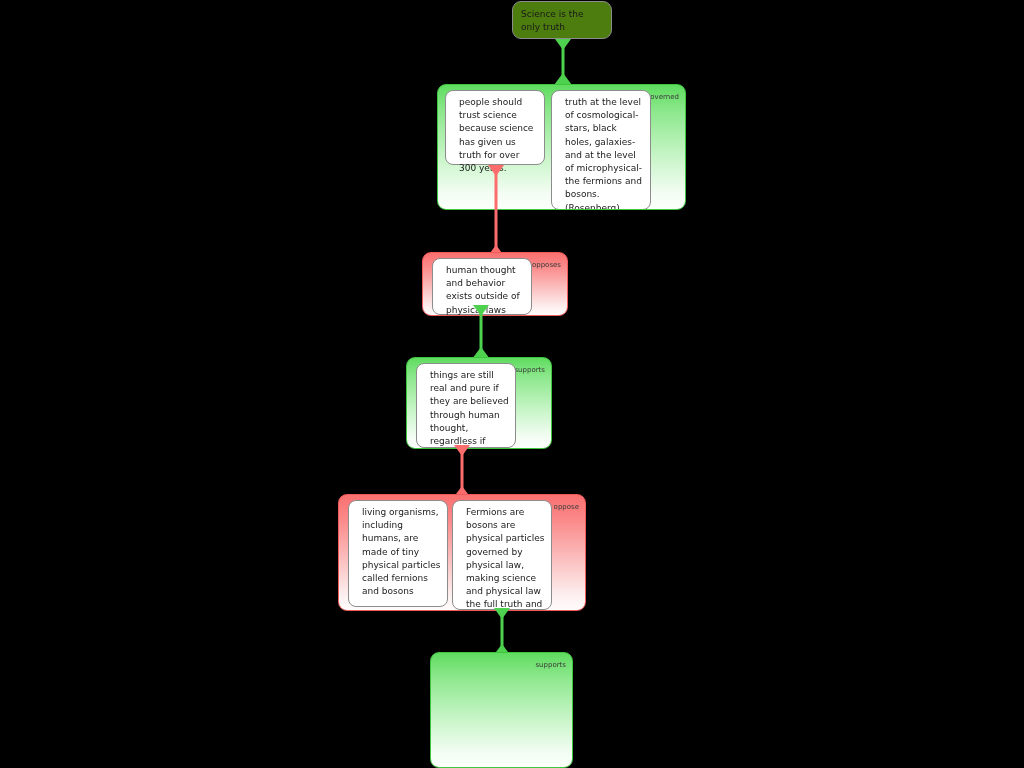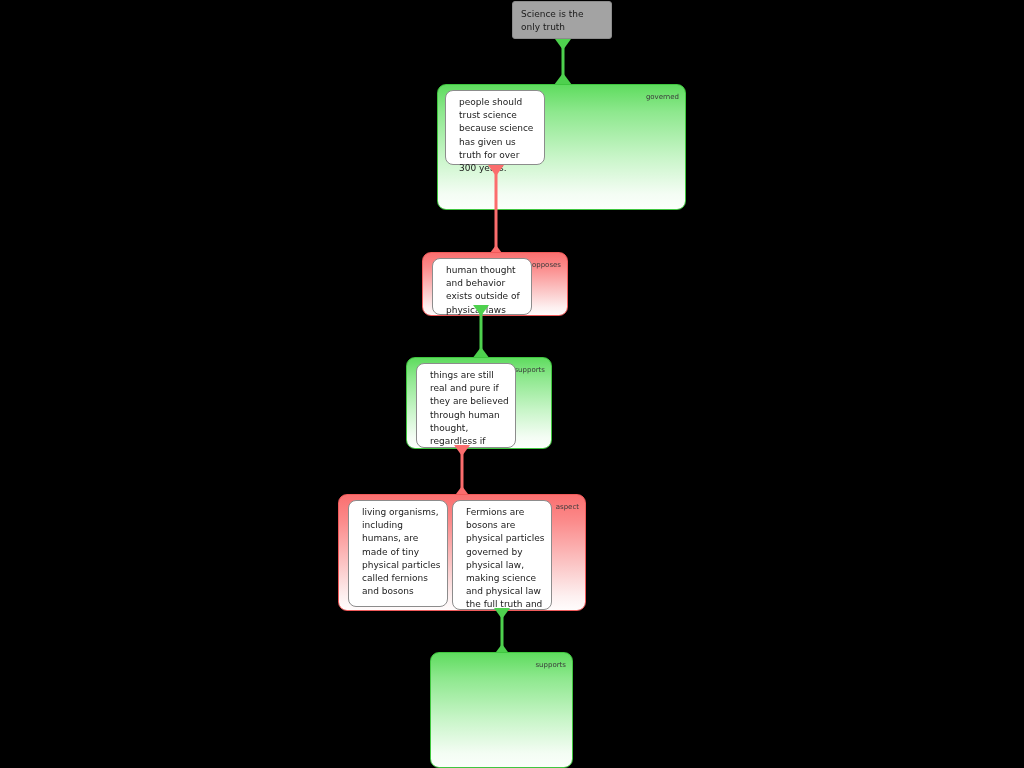--- a/index.html
+++ b/index.html
@@ -9,21 +9,21 @@
   #map{position:absolute;left:0;top:0;width:1024px;height:768px;}
 
   
   .node{position:absolute;border-radius:9px;box-sizing:border-box;overflow:hidden;}
   .node.support{border:1px solid #3fc63f;
     background:linear-gradient(to bottom,#5fdc5f 0%,#8ee88e 22%,#c8f5c8 58%,#f4fdf4 88%,#fbfffb 100%);}
   .node.oppose{border:1px solid #f05a5a;
     background:linear-gradient(to bottom,#fa7070 0%,#fb8a8a 22%,#fbc2c2 58%,#fdf0f0 88%,#fffcfc 100%);}
 
   
-  .root{position:absolute;background:#a3a3a3;border:1px solid #8c8c8c;border-radius:3px;
+  .root{position:absolute;background:#4d7c0f;border:1px solid #8c8c8c;border-radius:9px;
         box-sizing:border-box;}
 
   
   .card{position:absolute;background:#fff;border:1px solid #8c8c8c;border-radius:8px;
         box-sizing:border-box;padding:5px 6px 4px 13px;}
   .card-text{font-size:9px;line-height:13.2px;color:#1a1a1a;white-space:pre-line;}
 
   .root .card-text{padding:6px 7px 5px 8px;}
 
   
@@ -58,20 +58,23 @@
     <i class="stem"></i>
     <i class="flare-top"></i>
     <i class="flare-bot"></i>
   </div>
 
   <div class="node support" style="left:437px;top:84px;width:249px;height:126px;">
     <div class="rel-label" style="right:6px;top:8px;">governed</div>
     <div class="card" style="left:7px;top:5px;width:100px;height:75px;">
       <div class="card-text">people should trust science because science has given us truth for over 300 years.</div>
     </div>
+    <div class="card" style="left:113px;top:5px;width:100px;height:120px;">
+      <div class="card-text">truth at the level of cosmological- stars, black holes, galaxies- and at the level of microphysical- the fermions and bosons. (Rosenberg)</div>
+    </div>
   </div>
 
   <div class="conn red" style="left:487px;top:165px;width:18px;height:92px;">
     <i class="stem"></i>
     <i class="flare-top"></i>
     <i class="flare-bot"></i>
   </div>
 
   <div class="node oppose" style="left:422px;top:252px;width:146px;height:64px;">
     <div class="rel-label" style="right:6px;top:8px;margin-left:40px;">opposes</div>
@@ -93,21 +96,21 @@
     </div>
   </div>
 
   <div class="conn red" style="left:453px;top:445px;width:18px;height:53px;">
     <i class="stem"></i>
     <i class="flare-top"></i>
     <i class="flare-bot"></i>
   </div>
 
   <div class="node oppose" style="left:338px;top:494px;width:248px;height:117px;">
-    <div class="rel-label" style="right:6px;top:8px;">aspect</div>
+    <div class="rel-label" style="right:6px;top:8px;">oppose</div>
     <div class="card" style="left:9px;top:5px;width:100px;height:107px;">
       <div class="card-text">living organisms, including humans, are made of tiny physical particles called fernions and bosons</div>
     </div>
     <div class="card" style="left:113px;top:5px;width:100px;height:110px;">
       <div class="card-text">Fermions are bosons are physical particles governed by physical law, making science and physical law the full truth and nothing but</div>
     </div>
   </div>
 
   <div class="conn green" style="left:493px;top:608px;width:18px;height:48px;">
     <i class="stem"></i>

